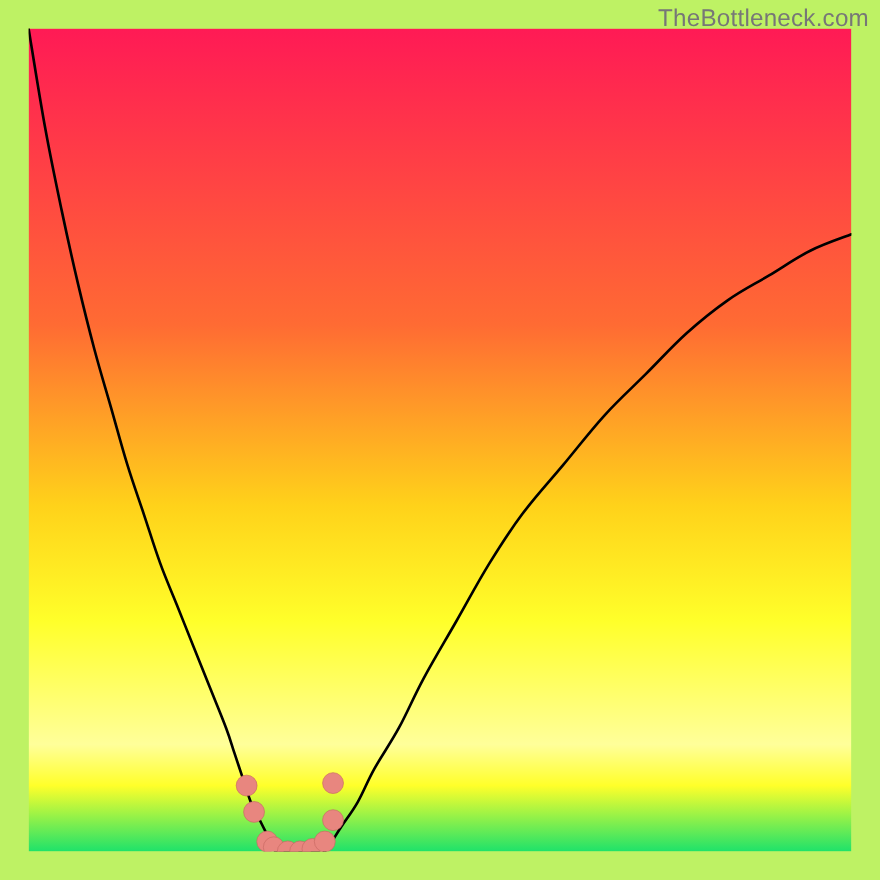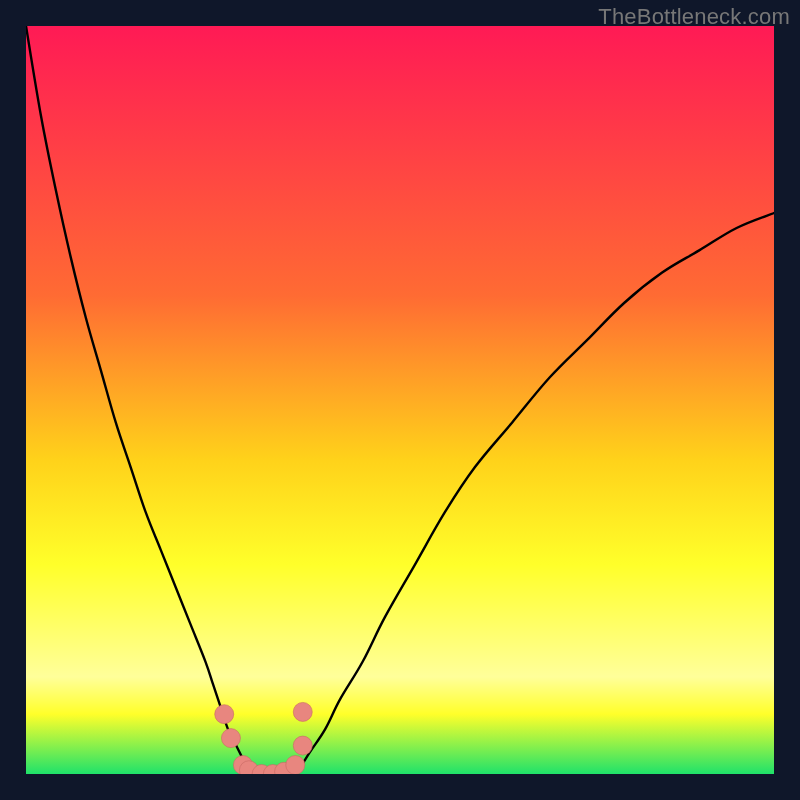--- a/index.html
+++ b/index.html
@@ -8,21 +8,21 @@
     width: 800px;
     height: 800px;
     background: #000;
     overflow: hidden;
     font-family: Arial, Helvetica, sans-serif;
   }
   #page {
     position: relative;
     width: 800px;
     height: 800px;
-    background: #0f172a;
+    background: #bef264;
   }
   #watermark {
     position: absolute;
     top: 4px;
     right: 10px;
     color: #777;
     font-size: 22px;
     font-weight: 500;
     letter-spacing: 0.2px;
     z-index: 5;

